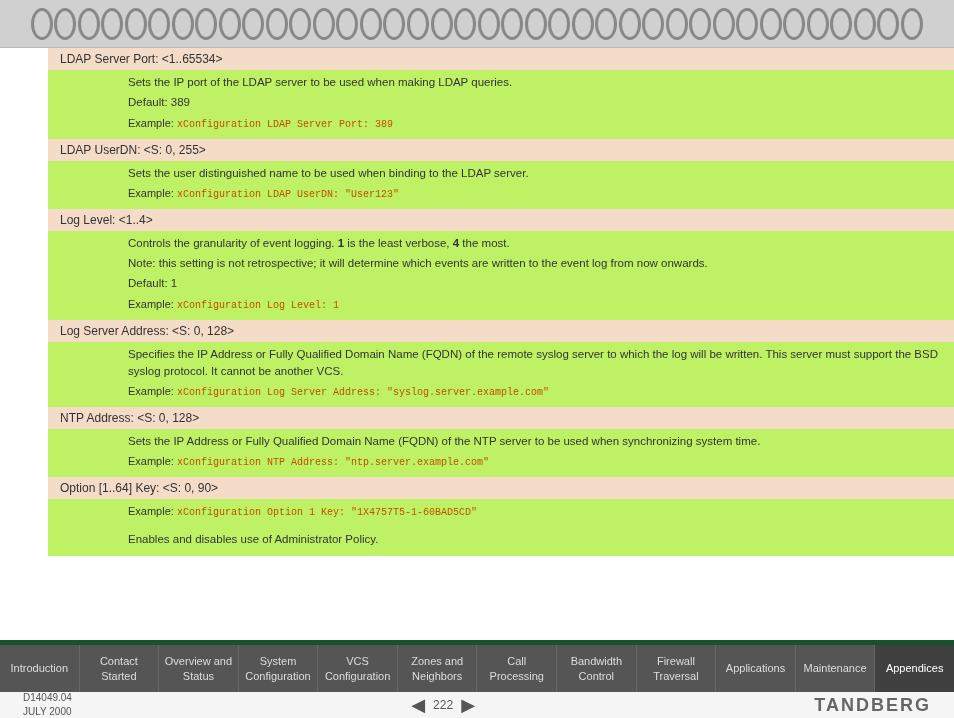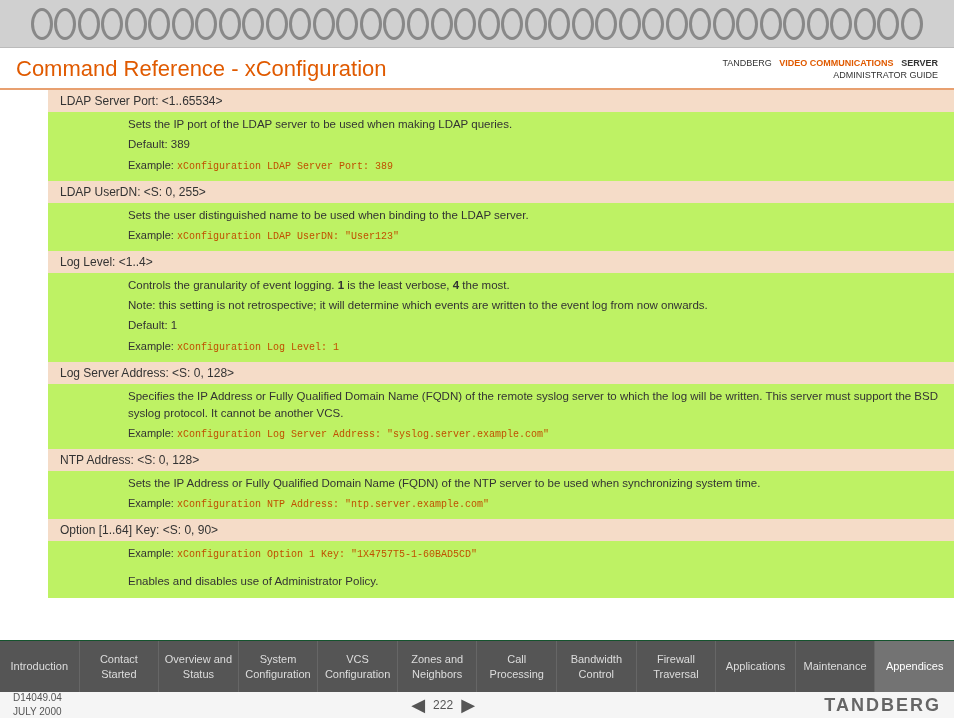--- a/index.html
+++ b/index.html
@@ -101,21 +101,21 @@
     .code-text {
       font-family: 'Courier New', Courier, monospace;
       font-size: 10px;
       color: #c05000;
     }
 
     
     .footer {
       height: 78px;
       background: #f0f0f0;
-      border-top: 1px solid #14532d;
+      border-top: 5px solid #14532d;
       display: flex;
       flex-direction: column;
     }
 
     
     .nav-tabs {
       display: flex;
       height: 52px;
       background: #555;
     }
@@ -131,30 +131,30 @@
       cursor: pointer;
       border-right: 1px solid #666;
       line-height: 1.3;
     }
     .nav-tab:last-child {
       border-right: none;
       background: #888;
       color: #fff;
     }
     .nav-tab.active {
-      background: #737373;
+      background: #404040;
       color: #fff;
     }
 
     .footer-bottom {
       height: 26px;
       display: flex;
       align-items: center;
       justify-content: space-between;
-      padding: 0 13px;
+      padding: 0 23px;
       background: #f5f5f5;
     }
     .doc-info {
       font-size: 10px;
       color: #555;
       line-height: 1.4;
     }
     .page-nav {
       display: flex;
       align-items: center;
@@ -213,33 +213,20 @@
       <div class="spiral-loop"></div>
       <div class="spiral-loop"></div>
       <div class="spiral-loop"></div>
       <div class="spiral-loop"></div>
       <div class="spiral-loop"></div>
       <div class="spiral-loop"></div>
       <div class="spiral-loop"></div>
       <div class="spiral-loop"></div>
     </div>
 
-  <div class="header">
-    <span class="header-title">Command Reference - xConfiguration</span>
-    <div class="header-logo-area">
-      <div>
-        <span>TANDBERG</span>
-        &nbsp;
-        <span class="video-comm">VIDEO COMMUNICATIONS</span>
-        &nbsp;
-        <span class="server-text">SERVER</span>
-      </div>
-      <div>ADMINISTRATOR GUIDE</div>
-    </div>
-  </div>
 
   <div class="main-content" id="main-content">
   <div class="section-header">LDAP Server Port: &lt;1..65534&gt;</div>
       <div class="section-body">
         <p>Sets the IP port of the LDAP server to be used when making LDAP queries.</p>
         <p>Default: 389</p>
         <p class="example-line">Example: <span class="code-text">xConfiguration LDAP Server Port: 389</span></p>
       </div>
       <div class="section-header">LDAP UserDN: &lt;S: 0, 255&gt;</div>
       <div class="section-body">

